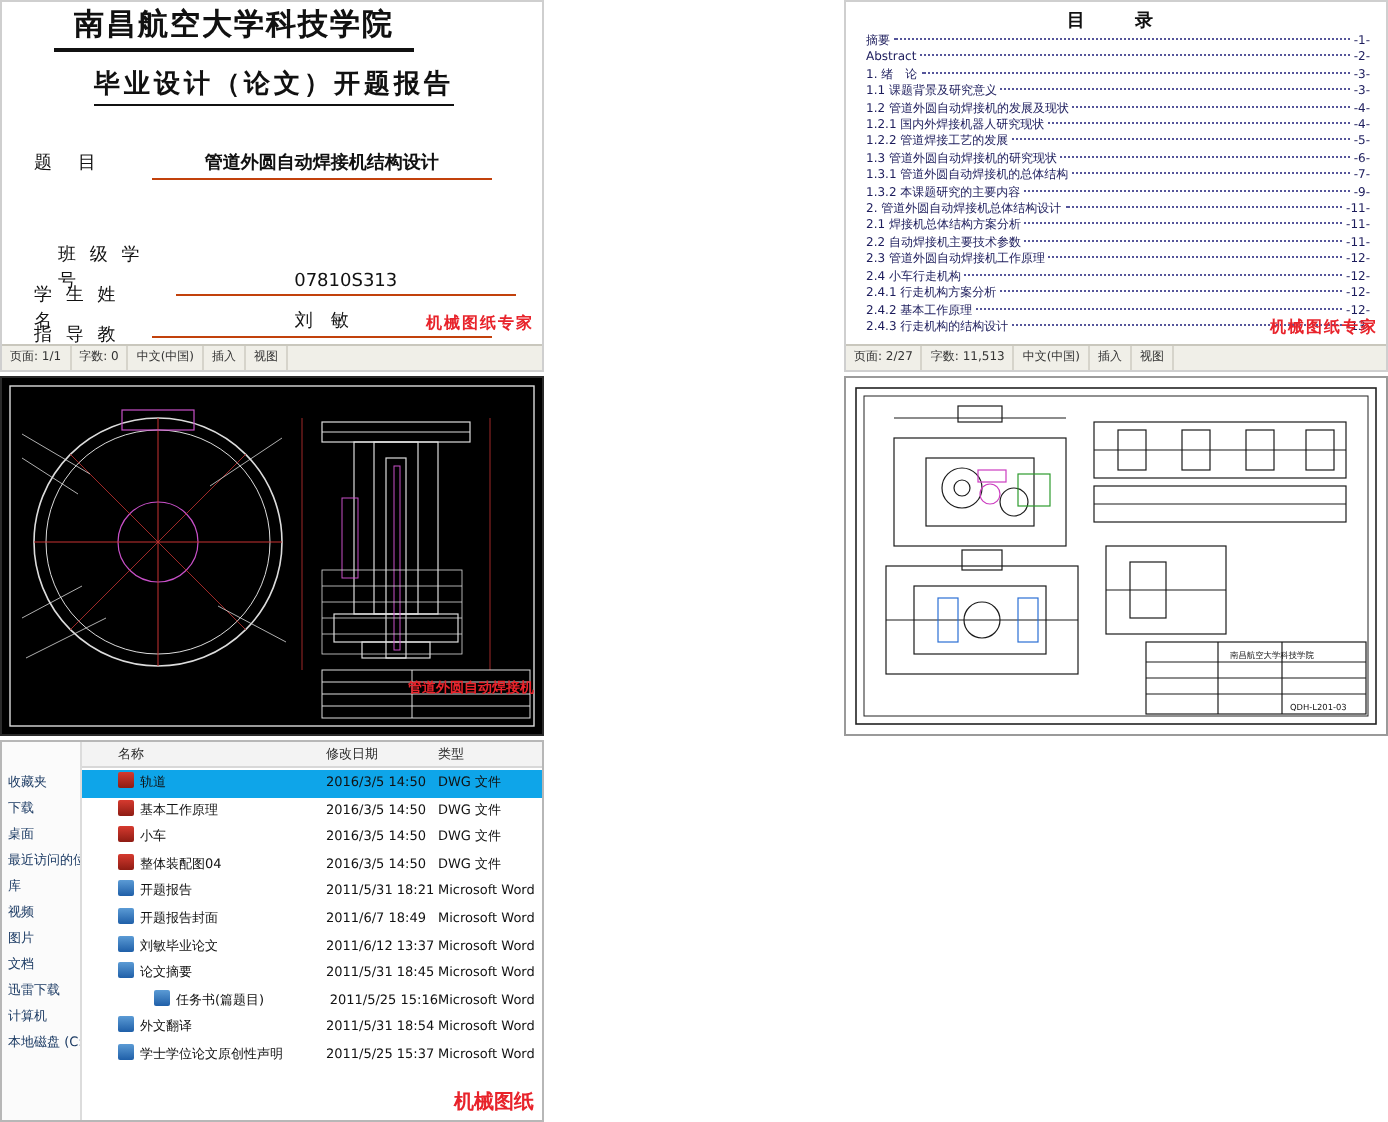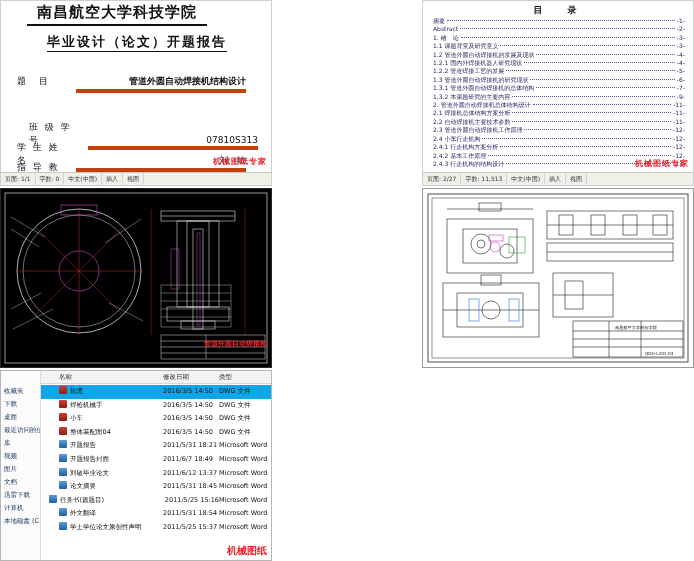--- a/index.html
+++ b/index.html
@@ -19,21 +19,21 @@
     font-size:13px;font-weight:bold;color:#111;letter-spacing:2px;
     font-family:"DejaVu Sans",sans-serif;
   }
   #doc-cover .title .ul{border-bottom:1px solid #111;padding-bottom:2px;}
   #doc-cover .row{
     position:absolute;left:16px;width:240px;height:15px;
     font-size:9px;color:#111;font-family:"DejaVu Sans",sans-serif;
   }
   #doc-cover .row .lb{display:inline-block;width:56px;letter-spacing:2px;}
   #doc-cover .row .vl{
-    display:inline-block;width:170px;border-bottom:4px solid #c2410c;text-align:right;
+    display:inline-block;width:170px;border-bottom:1px solid #c2410c;text-align:center;
     padding-bottom:1px;
   }
   #doc-cover .row.subject .vl{font-weight:bold;}
   #doc-cover .wm{
     position:absolute;right:4px;bottom:18px;color:#e8232b;font-size:8px;font-weight:bold;
     font-family:"DejaVu Sans",sans-serif;letter-spacing:1px;
   }
   .wordbar{
     position:absolute;left:0;bottom:0;width:100%;height:12px;background:#f0efe8;
     border-top:1px solid #c9c7bd;font-size:6px;color:#333;line-height:12px;
@@ -376,21 +376,21 @@
         <div class="c" style="left: 122px;">修改日期</div>
         <div class="c" style="left: 178px;">类型</div>
       </div>
     <div id="exp-rows">
         <div class="fr sel" style="top: 14px;">
           <div class="c" style="left: 18px; width: 100px;"><span class="fico dwg"></span><span>轨道</span></div>
           <div class="c" style="left: 122px; width: 56px;">2016/3/5 14:50</div>
           <div class="c" style="left: 178px; width: 54px;">DWG 文件</div>
         </div>
         <div class="fr" style="top: 27.6px;">
-          <div class="c" style="left: 18px; width: 100px;"><span class="fico dwg"></span><span>焊枪机械手</span></div>
+          <div class="c" style="left: 18px; width: 100px;"><span class="fico dwg"></span><span>基本工作原理</span></div>
           <div class="c" style="left: 122px; width: 56px;">2016/3/5 14:50</div>
           <div class="c" style="left: 178px; width: 54px;">DWG 文件</div>
         </div>
         <div class="fr" style="top: 41.2px;">
           <div class="c" style="left: 18px; width: 100px;"><span class="fico dwg"></span><span>小车</span></div>
           <div class="c" style="left: 122px; width: 56px;">2016/3/5 14:50</div>
           <div class="c" style="left: 178px; width: 54px;">DWG 文件</div>
         </div>
         <div class="fr" style="top: 54.8px;">
           <div class="c" style="left: 18px; width: 100px;"><span class="fico dwg"></span><span>整体装配图04</span></div>
@@ -411,21 +411,21 @@
           <div class="c" style="left: 18px; width: 100px;"><span class="fico doc"></span><span>刘敏毕业论文</span></div>
           <div class="c" style="left: 122px; width: 56px;">2011/6/12 13:37</div>
           <div class="c" style="left: 178px; width: 54px;">Microsoft Word</div>
         </div>
         <div class="fr" style="top: 109.2px;">
           <div class="c" style="left: 18px; width: 100px;"><span class="fico doc"></span><span>论文摘要</span></div>
           <div class="c" style="left: 122px; width: 56px;">2011/5/31 18:45</div>
           <div class="c" style="left: 178px; width: 54px;">Microsoft Word</div>
         </div>
         <div class="fr" style="top: 122.8px;">
-          <div class="c" style="left: 8px; width: 100px;"><span class="fico doc"></span><span>任务书(篇题目)</span></div>
+          <div class="c" style="left: 36px; width: 100px;"><span class="fico doc"></span><span>任务书(篇题目)</span></div>
           <div class="c" style="left: 122px; width: 56px; text-align: right;">2011/5/25 15:16</div>
           <div class="c" style="left: 178px; width: 54px;">Microsoft Word</div>
         </div>
         <div class="fr" style="top: 136.4px;">
           <div class="c" style="left: 18px; width: 100px;"><span class="fico doc"></span><span>外文翻译</span></div>
           <div class="c" style="left: 122px; width: 56px;">2011/5/31 18:54</div>
           <div class="c" style="left: 178px; width: 54px;">Microsoft Word</div>
         </div>
         <div class="fr" style="top: 150px;">
           <div class="c" style="left: 18px; width: 100px;"><span class="fico doc"></span><span>学士学位论文原创性声明</span></div>

